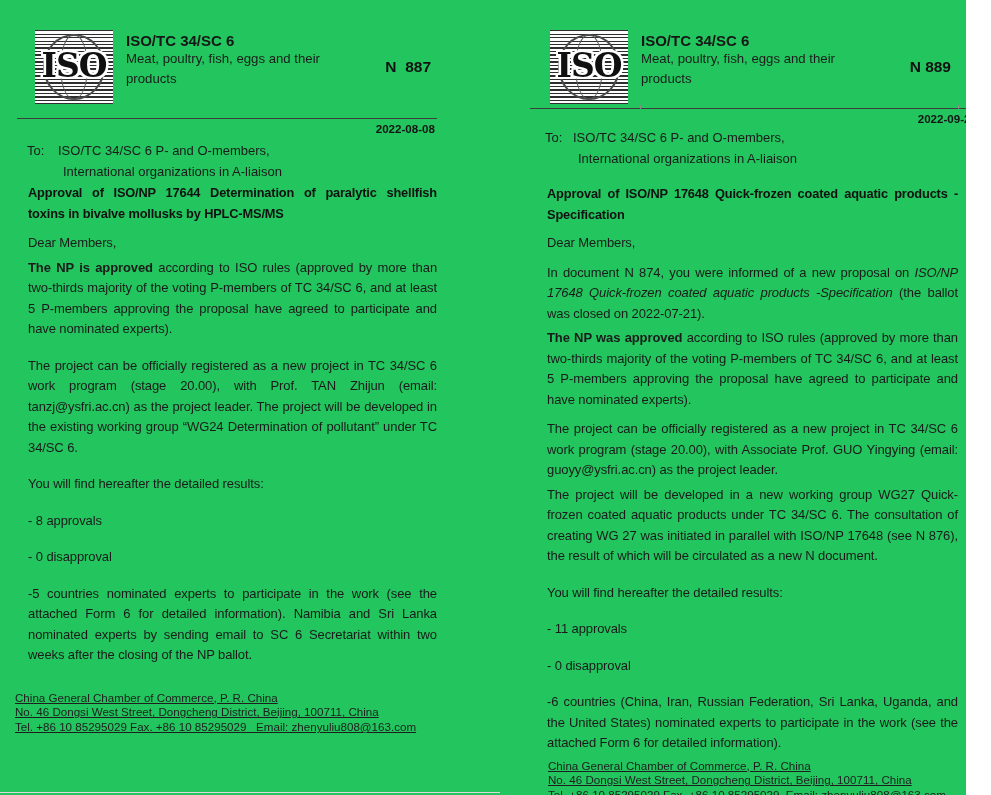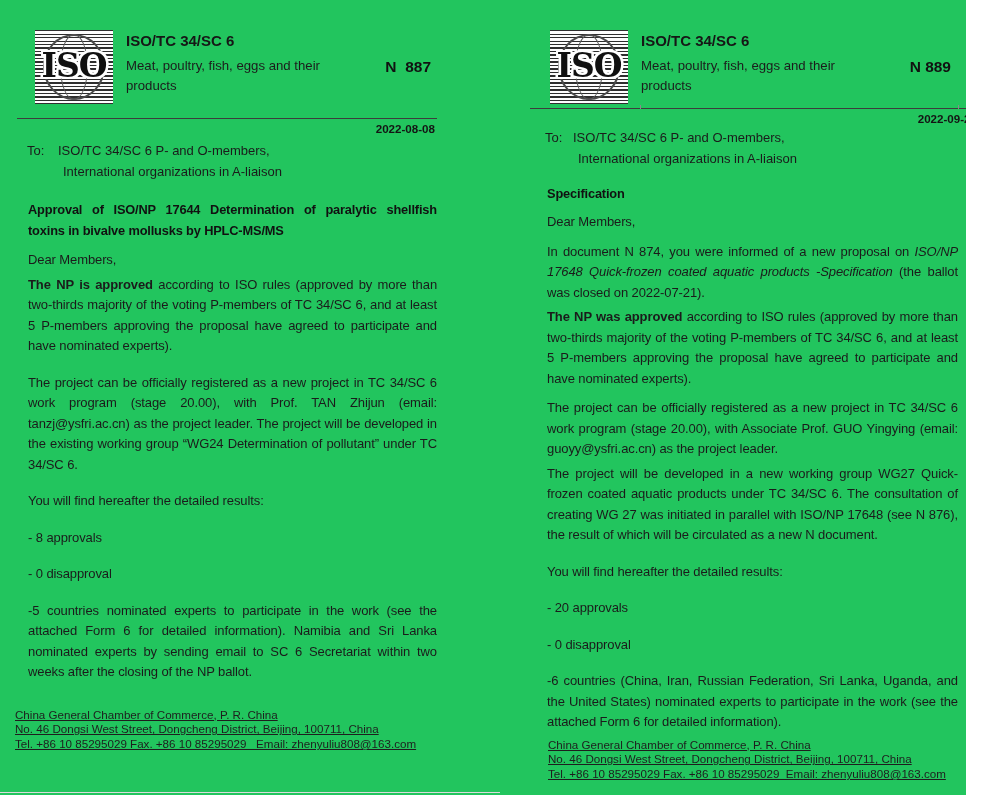--- a/index.html
+++ b/index.html
@@ -41,21 +41,21 @@
     position: absolute; left: 50%; top: 50%;
     transform: translate(-50%, -54%);
     font-family: "DejaVu Serif", serif; font-weight: bold;
     font-size: 33px; letter-spacing: -1px; color: #101010;
     text-shadow: 2.5px 0 0 #fff, -2.5px 0 0 #fff, 0 2px 0 #fff, 0 -2px 0 #fff,
                  2px 2px 0 #fff, -2px -2px 0 #fff, 2px -2px 0 #fff, -2px 2px 0 #fff;
   }
 
   .committee-block { margin-left: 13px; padding-top: 2px; }
   .committee-name { font-size: 15px; font-weight: bold; color: #161616; }
-  .committee-scope { margin-top: 7px; font-size: 13.2px; line-height: 20px; max-width: 205px; color: #1c1c1c; }
+  .committee-scope { font-size: 13.2px; line-height: 20px; max-width: 205px; color: #1c1c1c; }
 
   .doc-number {
     margin-left: auto; font-weight: bold; font-size: 15.5px;
     white-space: pre; color: #111;
   }
   .page-left  .doc-number { margin-top: 28px; margin-right: 6px; }
   .page-right .doc-number { margin-top: 28px; margin-right: 40px; }
 
   
   .rule-wrap { position: relative; }
@@ -79,21 +79,21 @@
   .page-left  .to-label { width: 31px; }
   .page-right .to-label { width: 28px; }
   .to-line2 { padding-left: 5px; }
 
   
   .body-col { font-size: 13px; line-height: 20.5px; letter-spacing: -0.1px; }
   .page-left  .body-col { margin-left: 28px; margin-right: 0; }
   .page-right .body-col { margin-left: 17px; margin-right: 33px; }
 
   .doc-title { font-size: 12.8px; font-weight: bold; line-height: 21px; letter-spacing: -0.15px; color: #111; }
-  .page-left  .doc-title { margin-top: 17px; }
+  .page-left  .doc-title { }
   .page-right .doc-title { margin-top: 14px; }
   .title-line1 { display: block; text-align: justify; text-align-last: justify; }
   .title-line2 { display: block; }
 
   .salutation { margin-top: 9px; }
   .page-right .salutation { margin-top: 8px; }
 
   .para { text-align: justify; }
   .p-gap-s { margin-top: 9px; }
   .p-gap-m { margin-top: 16px; }
@@ -200,36 +200,37 @@
     <div class="to-block">
       <span class="to-label">To:</span>
       <div>
         <div>ISO/TC 34/SC 6 P- and O-members,</div>
         <div class="to-line2">International organizations in A-liaison</div>
       </div>
     </div>
 
     <div class="body-col">
       <h1 class="doc-title">
+        <span class="title-line1">Approval of ISO/NP 17648 Quick-frozen coated aquatic products -</span>
         <span class="title-line2">Specification</span>
       </h1>
 
       <p class="salutation">Dear Members,</p>
 
       <p class="para p-gap-s"><span>In document N 874, you were informed of a new proposal on </span><em class="doc-italic">ISO/NP 17648 Quick-frozen coated aquatic products -Specification</em><span> (the ballot was closed on 2022-07-21).</span></p>
 
       <p class="para p-gap-l"><strong class="doc-bold">The NP was approved</strong><span> according to ISO rules (approved by more than two-thirds majority of the voting P-members of TC 34/SC 6, and at least 5 P-members approving the proposal have agreed to participate and have nominated experts).</span></p>
 
       <p class="para p-gap-s">The project can be officially registered as a new project in TC 34/SC 6 work program (stage 20.00), with Associate Prof. GUO Yingying (email: guoyy@ysfri.ac.cn) as the project leader.</p>
 
       <p class="para p-gap-l">The project will be developed in a new working group WG27 Quick-frozen coated aquatic products under TC 34/SC 6. The consultation of creating WG 27 was initiated in parallel with ISO/NP 17648 (see N 876), the result of which will be circulated as a new N document.</p>
 
       <div class="results" style="margin-top:11px;">
         <div class="results-line">You will find hereafter the detailed results:</div>
-        <div class="results-line">- 20 approvals</div>
+        <div class="results-line">- 11 approvals</div>
         <div class="results-line">- 0 disapproval</div>
         <div class="results-line">-6 countries (China, Iran, Russian Federation, Sri Lanka, Uganda, and the United States) nominated experts to participate in the work (see the attached Form 6 for detailed information).</div>
       </div>
     </div>
 
     <footer class="doc-footer">
       <div class="footer-line">China General Chamber of Commerce, P. R. China</div>
       <div class="footer-line">No. 46 Dongsi West Street, Dongcheng District, Beijing, 100711, China</div>
       <div class="footer-line">Tel. +86 10 85295029 Fax. +86 10 85295029  Email: zhenyuliu808@163.com</div>
     </footer>

